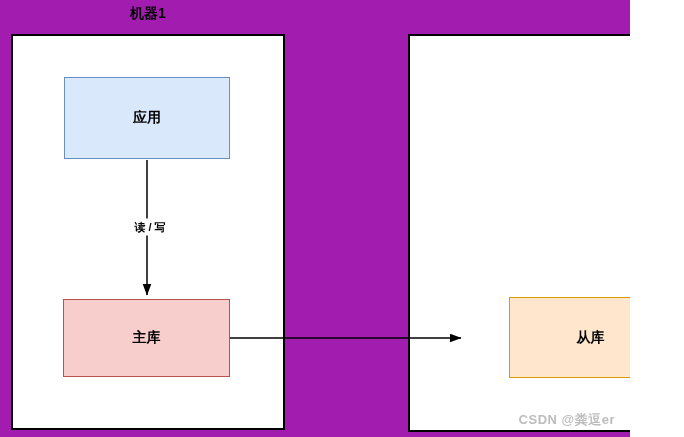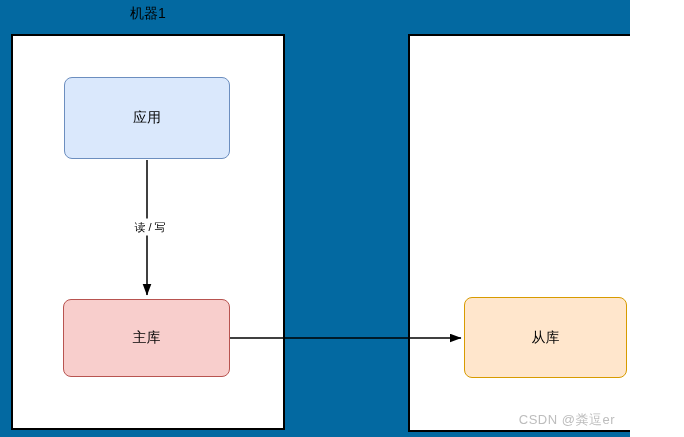--- a/index.html
+++ b/index.html
@@ -1,23 +1,24 @@
 <!DOCTYPE html>
 <html><head>
 <meta charset="utf-8">
 <style>
   * { margin: 0; padding: 0; box-sizing: border-box; }
   html, body { background: #ffffff; }
   #canvas {
     position: relative;
     width: 630px;
     height: 437px;
-    background: #0369a1;
+    background: #a21caf;
     font-family: "Liberation Sans", "DejaVu Sans", sans-serif;
     overflow: hidden;
+    font-weight: bold;
   }
   .machine-title {
     position: absolute;
     top: 3px;
     height: 20px;
     line-height: 20px;
     text-align: center;
     font-size: 14px;
     color: #000000;
   }
@@ -27,21 +28,21 @@
     position: absolute;
     border: 2px solid #000000;
     background: #ffffff;
   }
   #m1-box { left: 11px; top: 34px; width: 274px; height: 396px; }
   #m2-box { left: 408px; top: 34px; width: 272px; height: 398px; }
   #edges { position: absolute; left: 0; top: 0; width: 684px; height: 437px; pointer-events: none; }
   .node {
     position: absolute;
     border: 1.5px solid;
-    border-radius: 8px;
+    border-radius: 0;
     display: flex;
     align-items: center;
     justify-content: center;
     font-size: 14px;
     color: #000000;
   }
   #node-app    { left: 64px;  top: 77px;  width: 166px; height: 82px; }
   #node-master { left: 63px;  top: 299px; width: 167px; height: 78px; }
   #node-slave  { left: 464px; top: 297px; width: 163px; height: 81px; }
   .edge-label {
@@ -88,21 +89,21 @@
   </svg>
 
   <div class="node" id="node-app" style="background-color: rgb(218, 232, 252); border-color: rgb(108, 142, 191);">
     <span>应用</span>
   </div>
 
   <div class="node" id="node-master" style="background-color: rgb(248, 206, 204); border-color: rgb(184, 84, 80);">
     <span>主库</span>
   </div>
 
-  <div class="node" id="node-slave" style="background-color: rgb(255, 230, 204); border-color: rgb(215, 155, 0);">
+  <div class="node" id="node-slave" style="background-color: rgb(255, 230, 204); border-color: rgb(215, 155, 0); margin-left: 45px;">
     <span>从库</span>
   </div>
 
   <div class="edge-label">读 / 写</div>
 
   <div class="watermark">CSDN @粪逗er</div>
 
 </div>
 
 </body></html>

